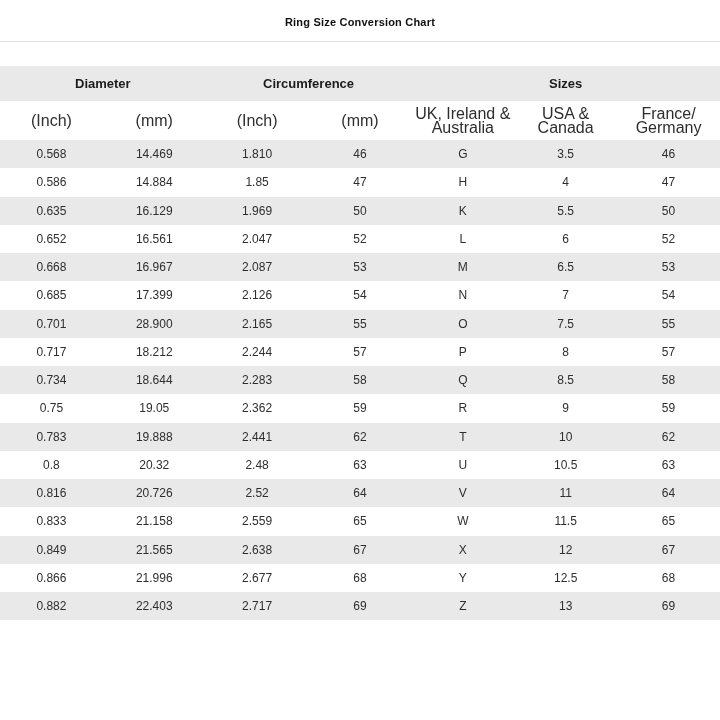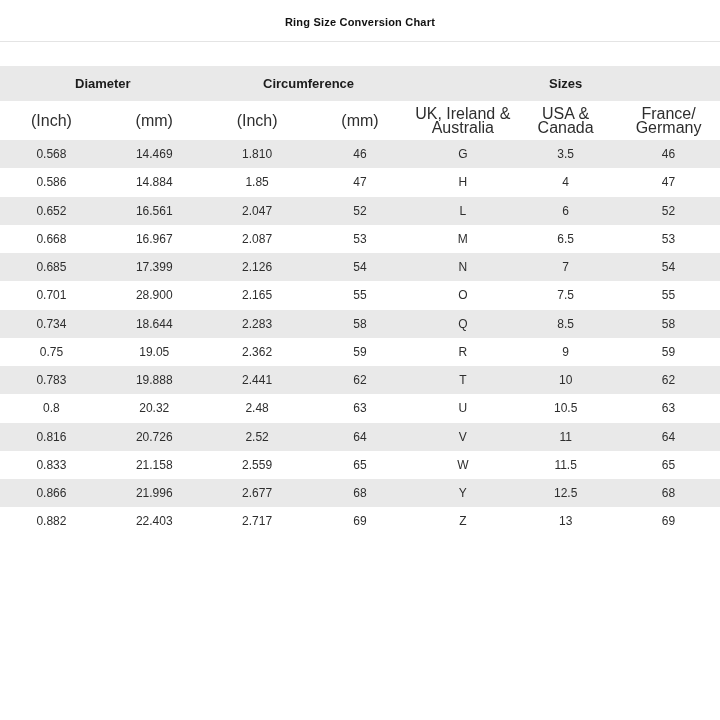--- a/index.html
+++ b/index.html
@@ -125,20 +125,29 @@
         <tr>
           <td>0.586</td>
           <td>14.884</td>
           <td>1.85</td>
           <td>47</td>
           <td>H</td>
           <td>4</td>
           <td>47</td>
         </tr>
         <tr>
+          <td>0.635</td>
+          <td>16.129</td>
+          <td>1.969</td>
+          <td>50</td>
+          <td>K</td>
+          <td>5.5</td>
+          <td>50</td>
+        </tr>
+        <tr>
           <td>0.652</td>
           <td>16.561</td>
           <td>2.047</td>
           <td>52</td>
           <td>L</td>
           <td>6</td>
           <td>52</td>
         </tr>
         <tr>
           <td>0.668</td>
@@ -161,20 +170,29 @@
         <tr>
           <td>0.701</td>
           <td>28.900</td>
           <td>2.165</td>
           <td>55</td>
           <td>O</td>
           <td>7.5</td>
           <td>55</td>
         </tr>
         <tr>
+          <td>0.717</td>
+          <td>18.212</td>
+          <td>2.244</td>
+          <td>57</td>
+          <td>P</td>
+          <td>8</td>
+          <td>57</td>
+        </tr>
+        <tr>
           <td>0.734</td>
           <td>18.644</td>
           <td>2.283</td>
           <td>58</td>
           <td>Q</td>
           <td>8.5</td>
           <td>58</td>
         </tr>
         <tr>
           <td>0.75</td>
@@ -215,20 +233,29 @@
         <tr>
           <td>0.833</td>
           <td>21.158</td>
           <td>2.559</td>
           <td>65</td>
           <td>W</td>
           <td>11.5</td>
           <td>65</td>
         </tr>
         <tr>
+          <td>0.849</td>
+          <td>21.565</td>
+          <td>2.638</td>
+          <td>67</td>
+          <td>X</td>
+          <td>12</td>
+          <td>67</td>
+        </tr>
+        <tr>
           <td>0.866</td>
           <td>21.996</td>
           <td>2.677</td>
           <td>68</td>
           <td>Y</td>
           <td>12.5</td>
           <td>68</td>
         </tr>
         <tr>
           <td>0.882</td>

